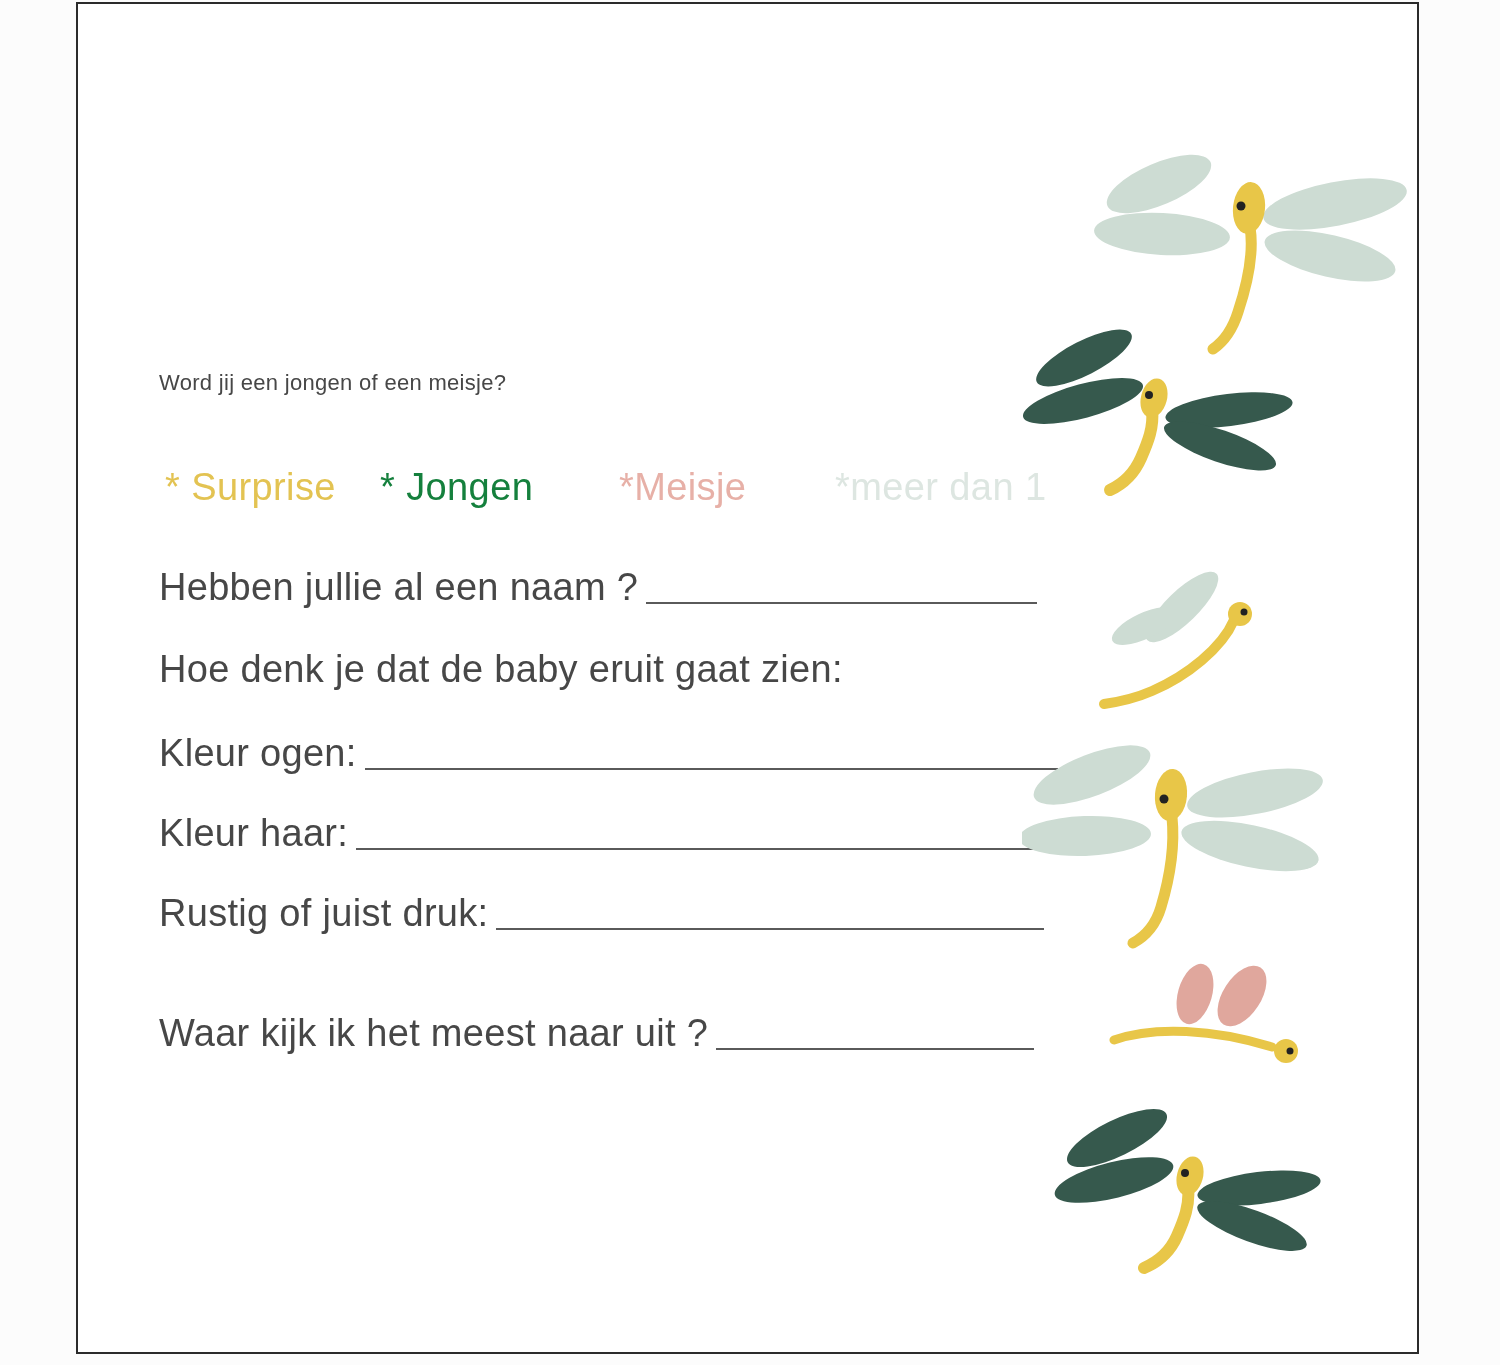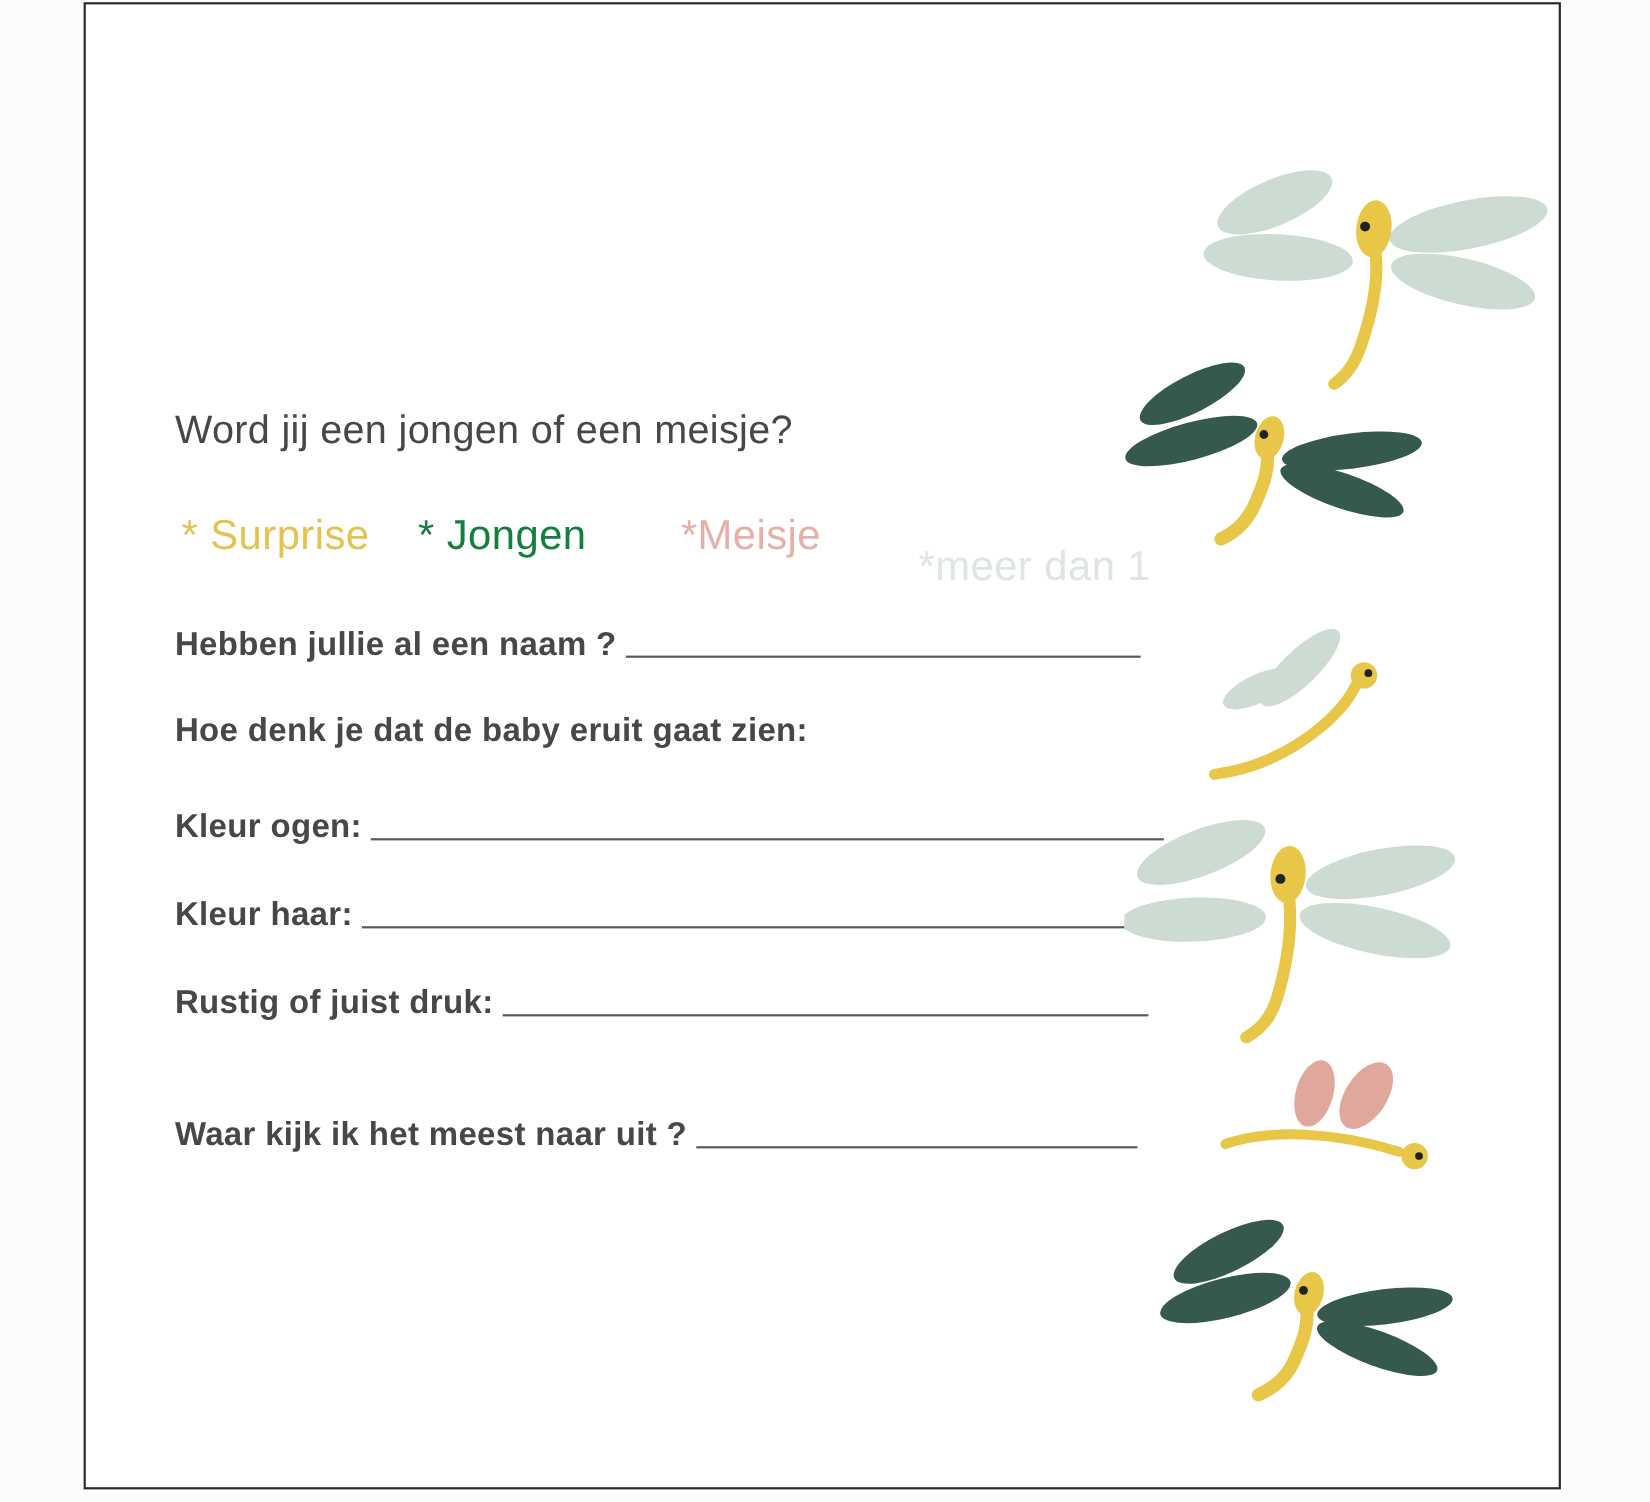--- a/index.html
+++ b/index.html
@@ -29,21 +29,21 @@
     font-weight: 400;
     color: #3f3f3f;
     letter-spacing: 0.5px;
     white-space: nowrap;
     margin: 0;
   }
   .question {
     position: absolute;
     left: 81px;
     top: 366px;
-    font-size: 36px;
+    font-size: 22px;
     color: #474747;
     letter-spacing: 0.3px;
     white-space: nowrap;
   }
   .options-row {
     position: absolute;
     left: 0;
     top: 462px;
     width: 100%;
     height: 44px;
@@ -51,31 +51,30 @@
   .option {
     position: absolute;
     font-size: 38px;
     letter-spacing: 0.4px;
     white-space: nowrap;
     cursor: pointer;
   }
   .option.o1 { left: 87px; }
   .option.o2 { left: 302px; }
   .option.o3 { left: 541px; }
-  .option.o4 { left: 757px; margin-top: 28px; }
+  .option.o4 { left: 757px; }
   .field-row {
     position: absolute;
     left: 81px;
     display: flex;
     align-items: flex-end;
-    font-size: 30px;
+    font-size: 38px;
     color: #474747;
     letter-spacing: 0.3px;
     white-space: nowrap;
-    font-weight: bold;
   }
   .field-row .blank {
     flex: 1 1 auto;
     border-bottom: 2px solid #5a5a5a;
     margin-left: 8px;
     margin-bottom: 5px;
     height: 30px;
   }
   .f-naam  { top: 562px; width: 878px; }
   .f-looks { top: 644px; }

